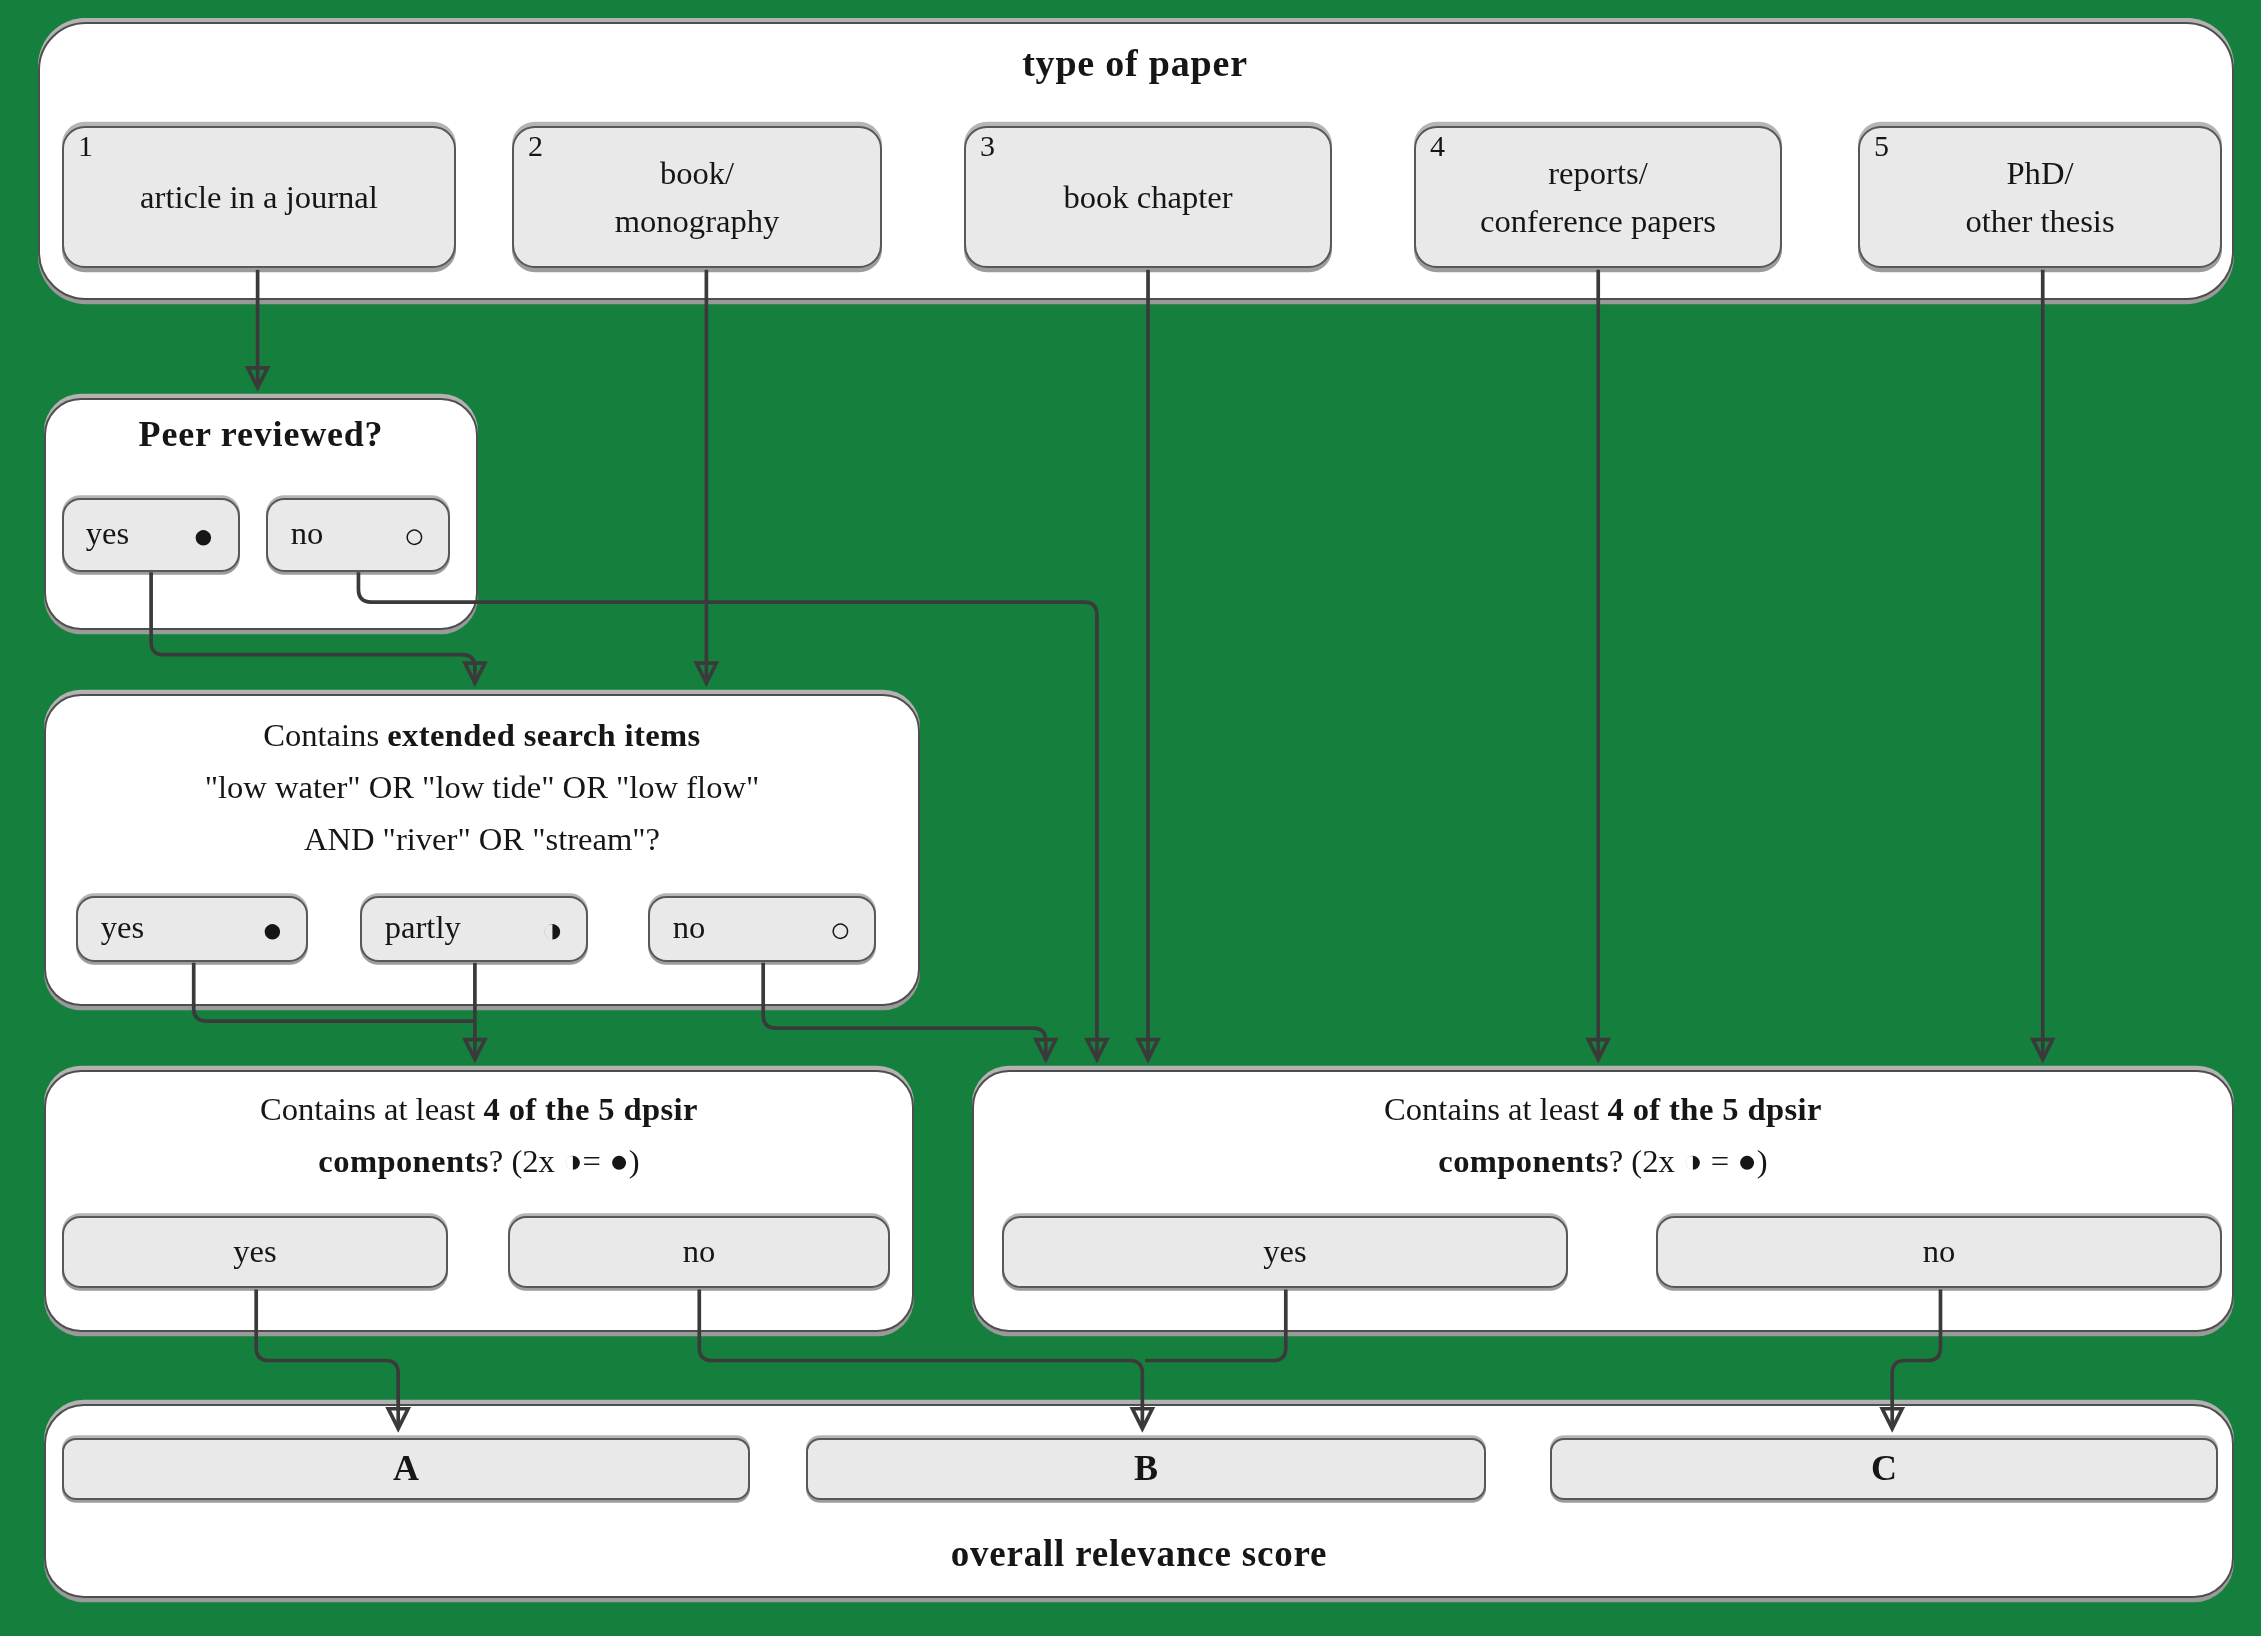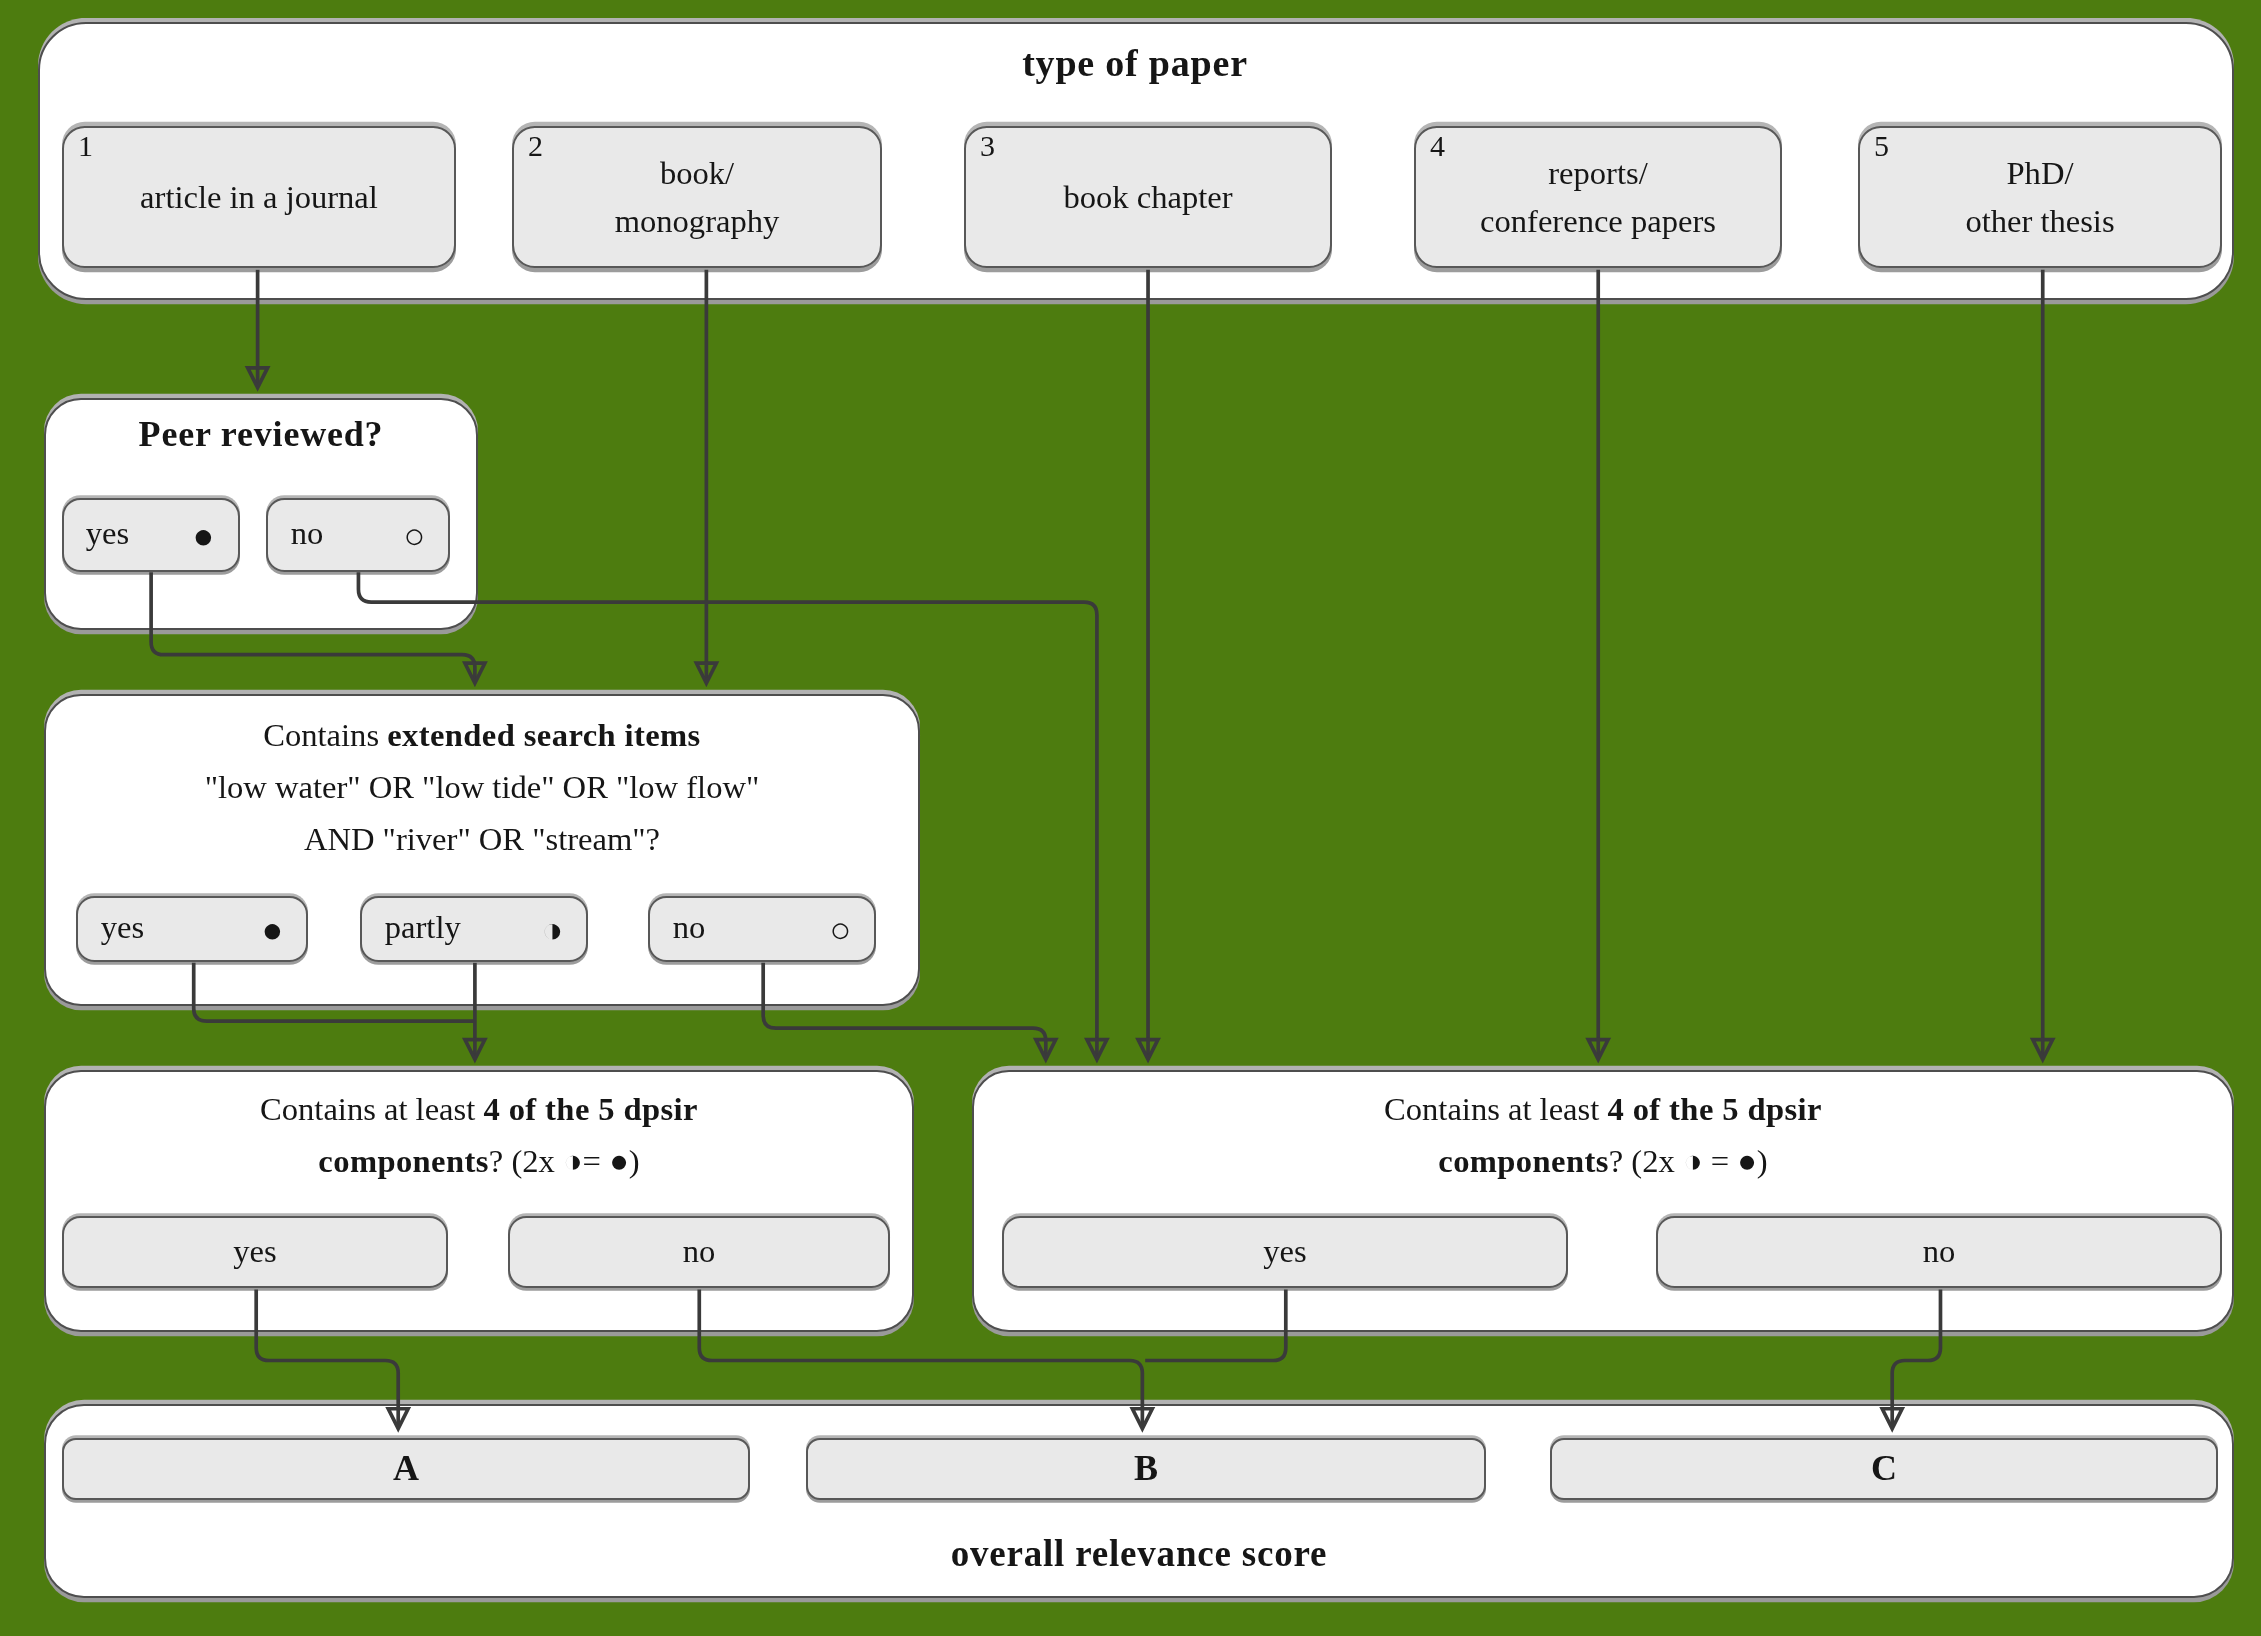--- a/index.html
+++ b/index.html
@@ -1,16 +1,16 @@
 <!DOCTYPE html>
 <html style="font-size:11.4px"><head>
 <meta charset="utf-8">
 <style>
   html,body{margin:0;padding:0;background:#ffffff;}
-  .stage{width:2261px;height:1636px;position:relative;overflow:hidden;background:#4d7c0f;}
+  .stage{width:2261px;height:1636px;position:relative;overflow:hidden;background:#15803d;}
   .canvas{
     position:absolute;left:0;top:0;width:1131px;height:818px;
     transform:scale(2);transform-origin:0 0;
     font-family:"Liberation Serif","DejaVu Serif",serif;color:#161616;
   }
   .panel{
     position:absolute;background:#ffffff;border:1.4px solid #4e4e4e;border-radius:21px;
     box-shadow:0 2.1px 0 #9a9a9a,0 -2.1px 0 #b2b2b2;box-sizing:border-box;z-index:1;
   }
   .ptitle{font-weight:bold;font-size:19px;text-align:center;letter-spacing:0.4px;}

